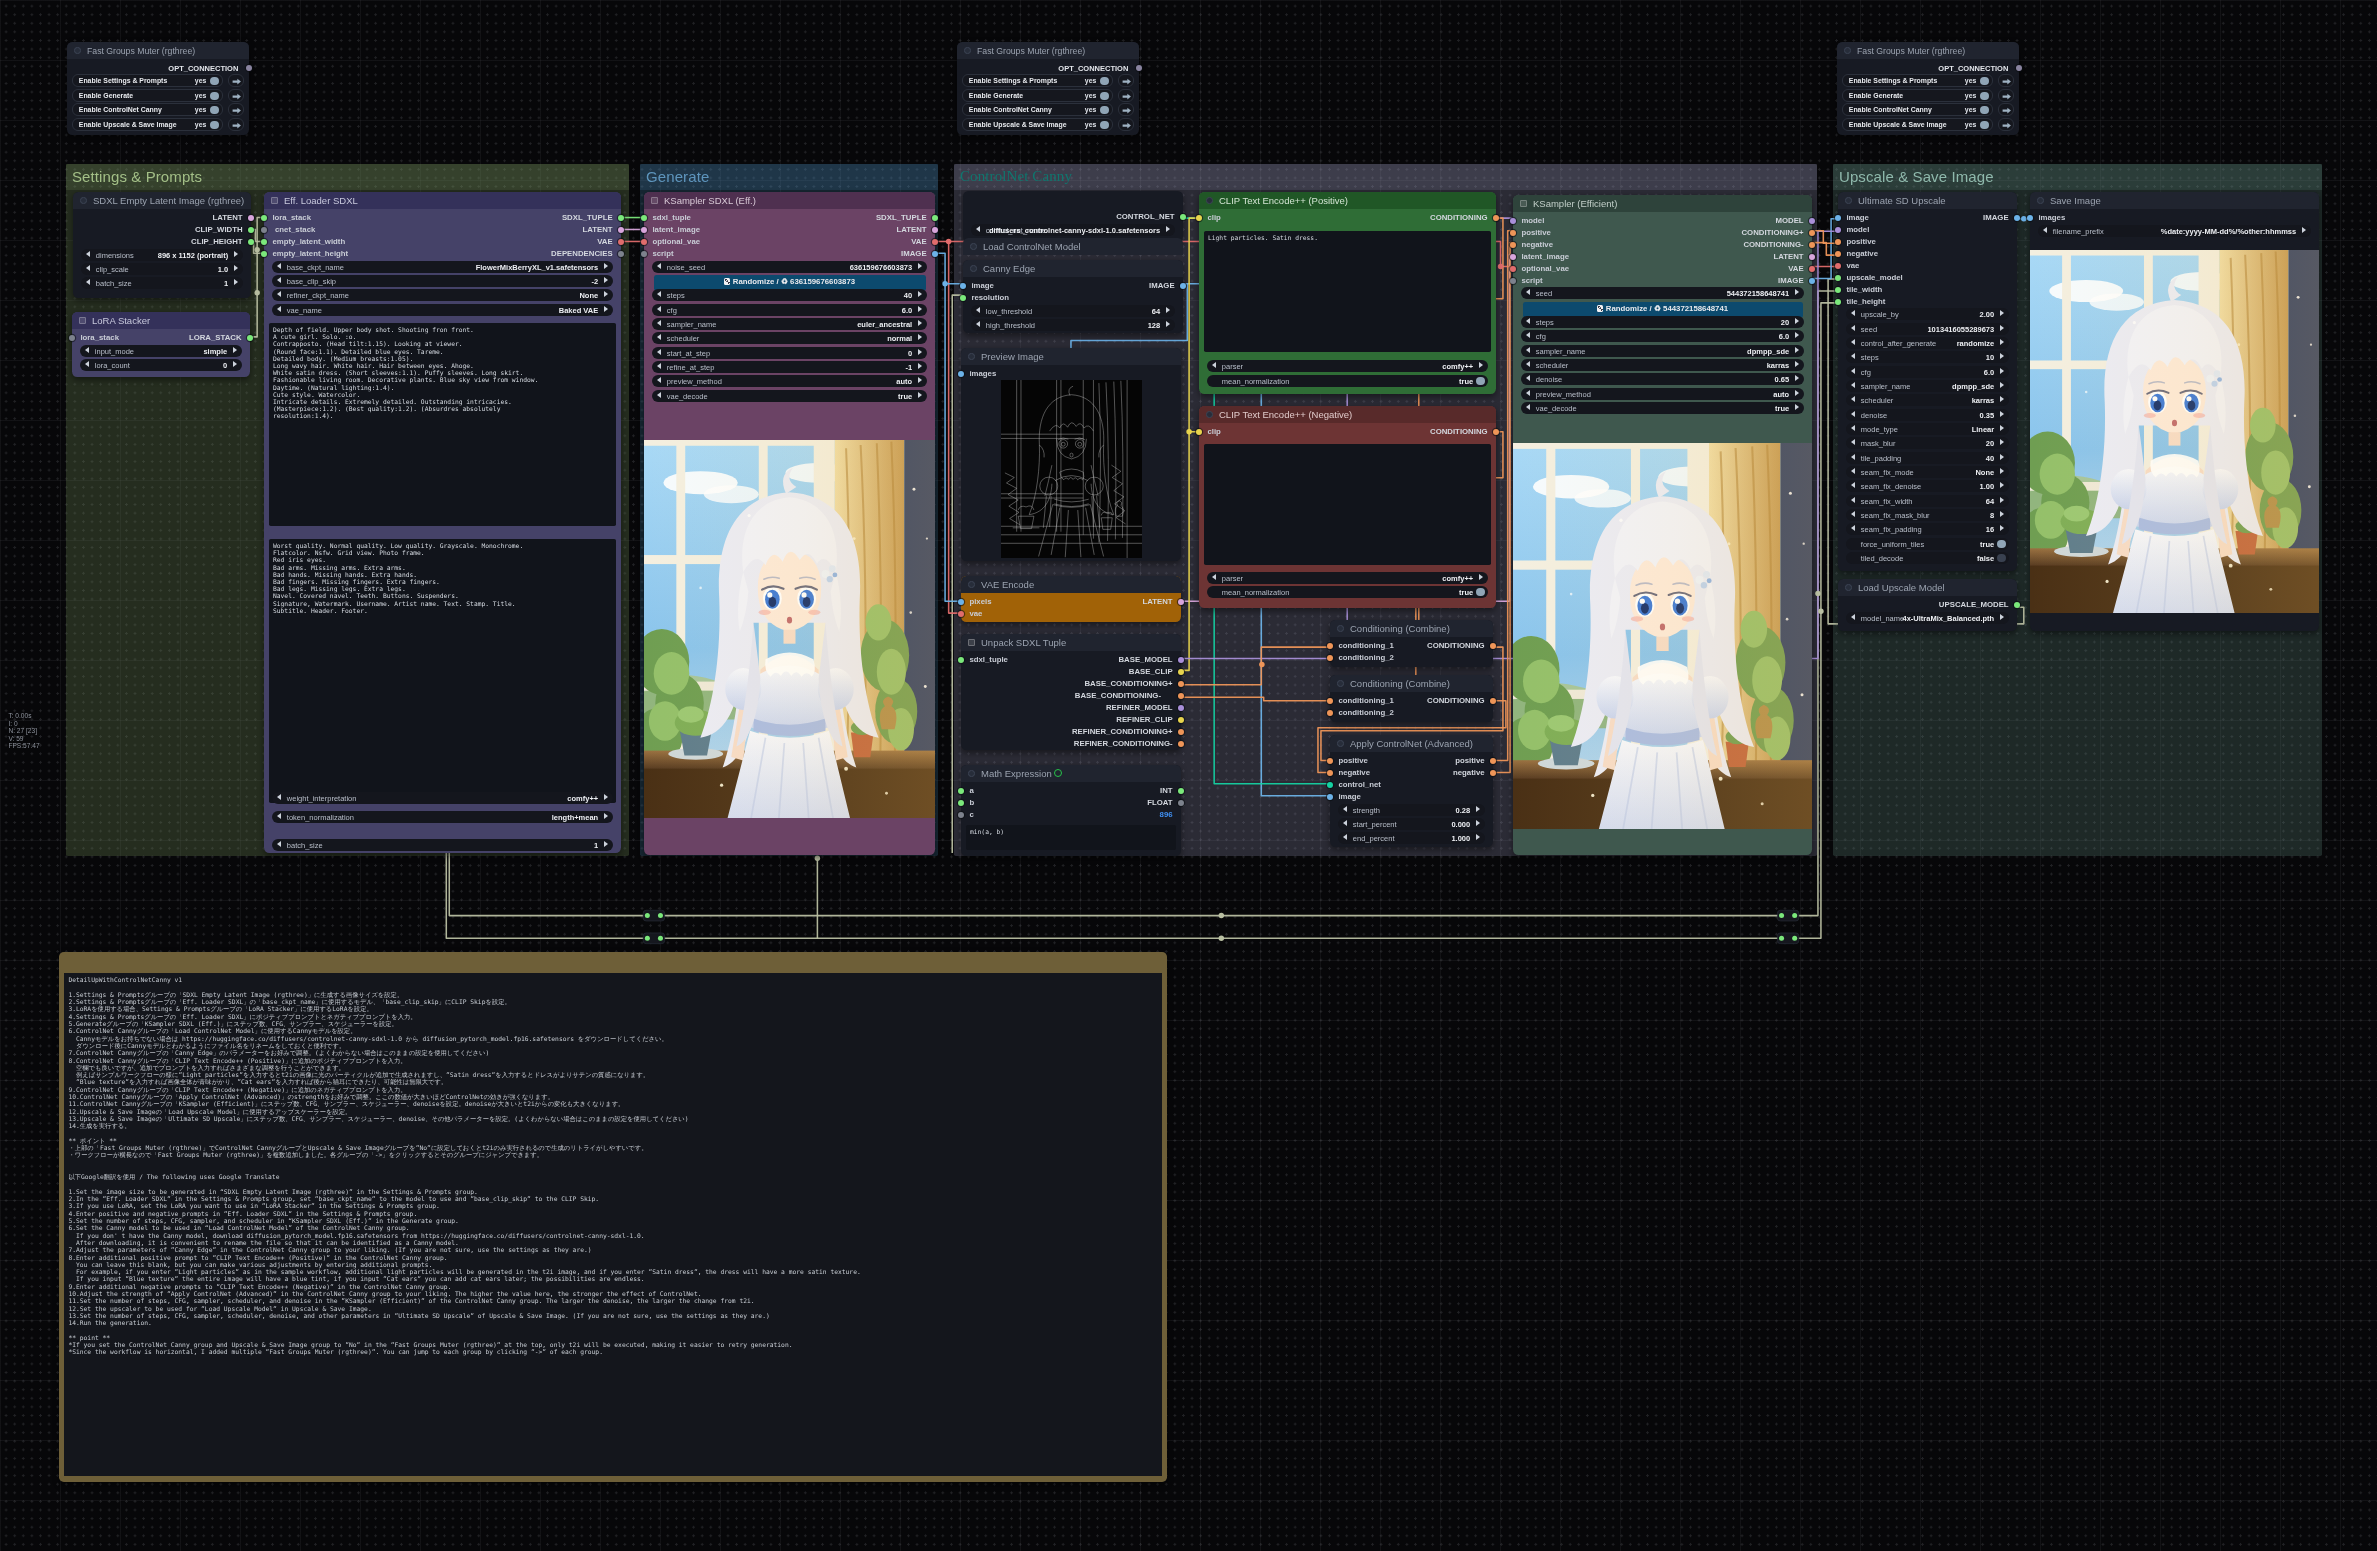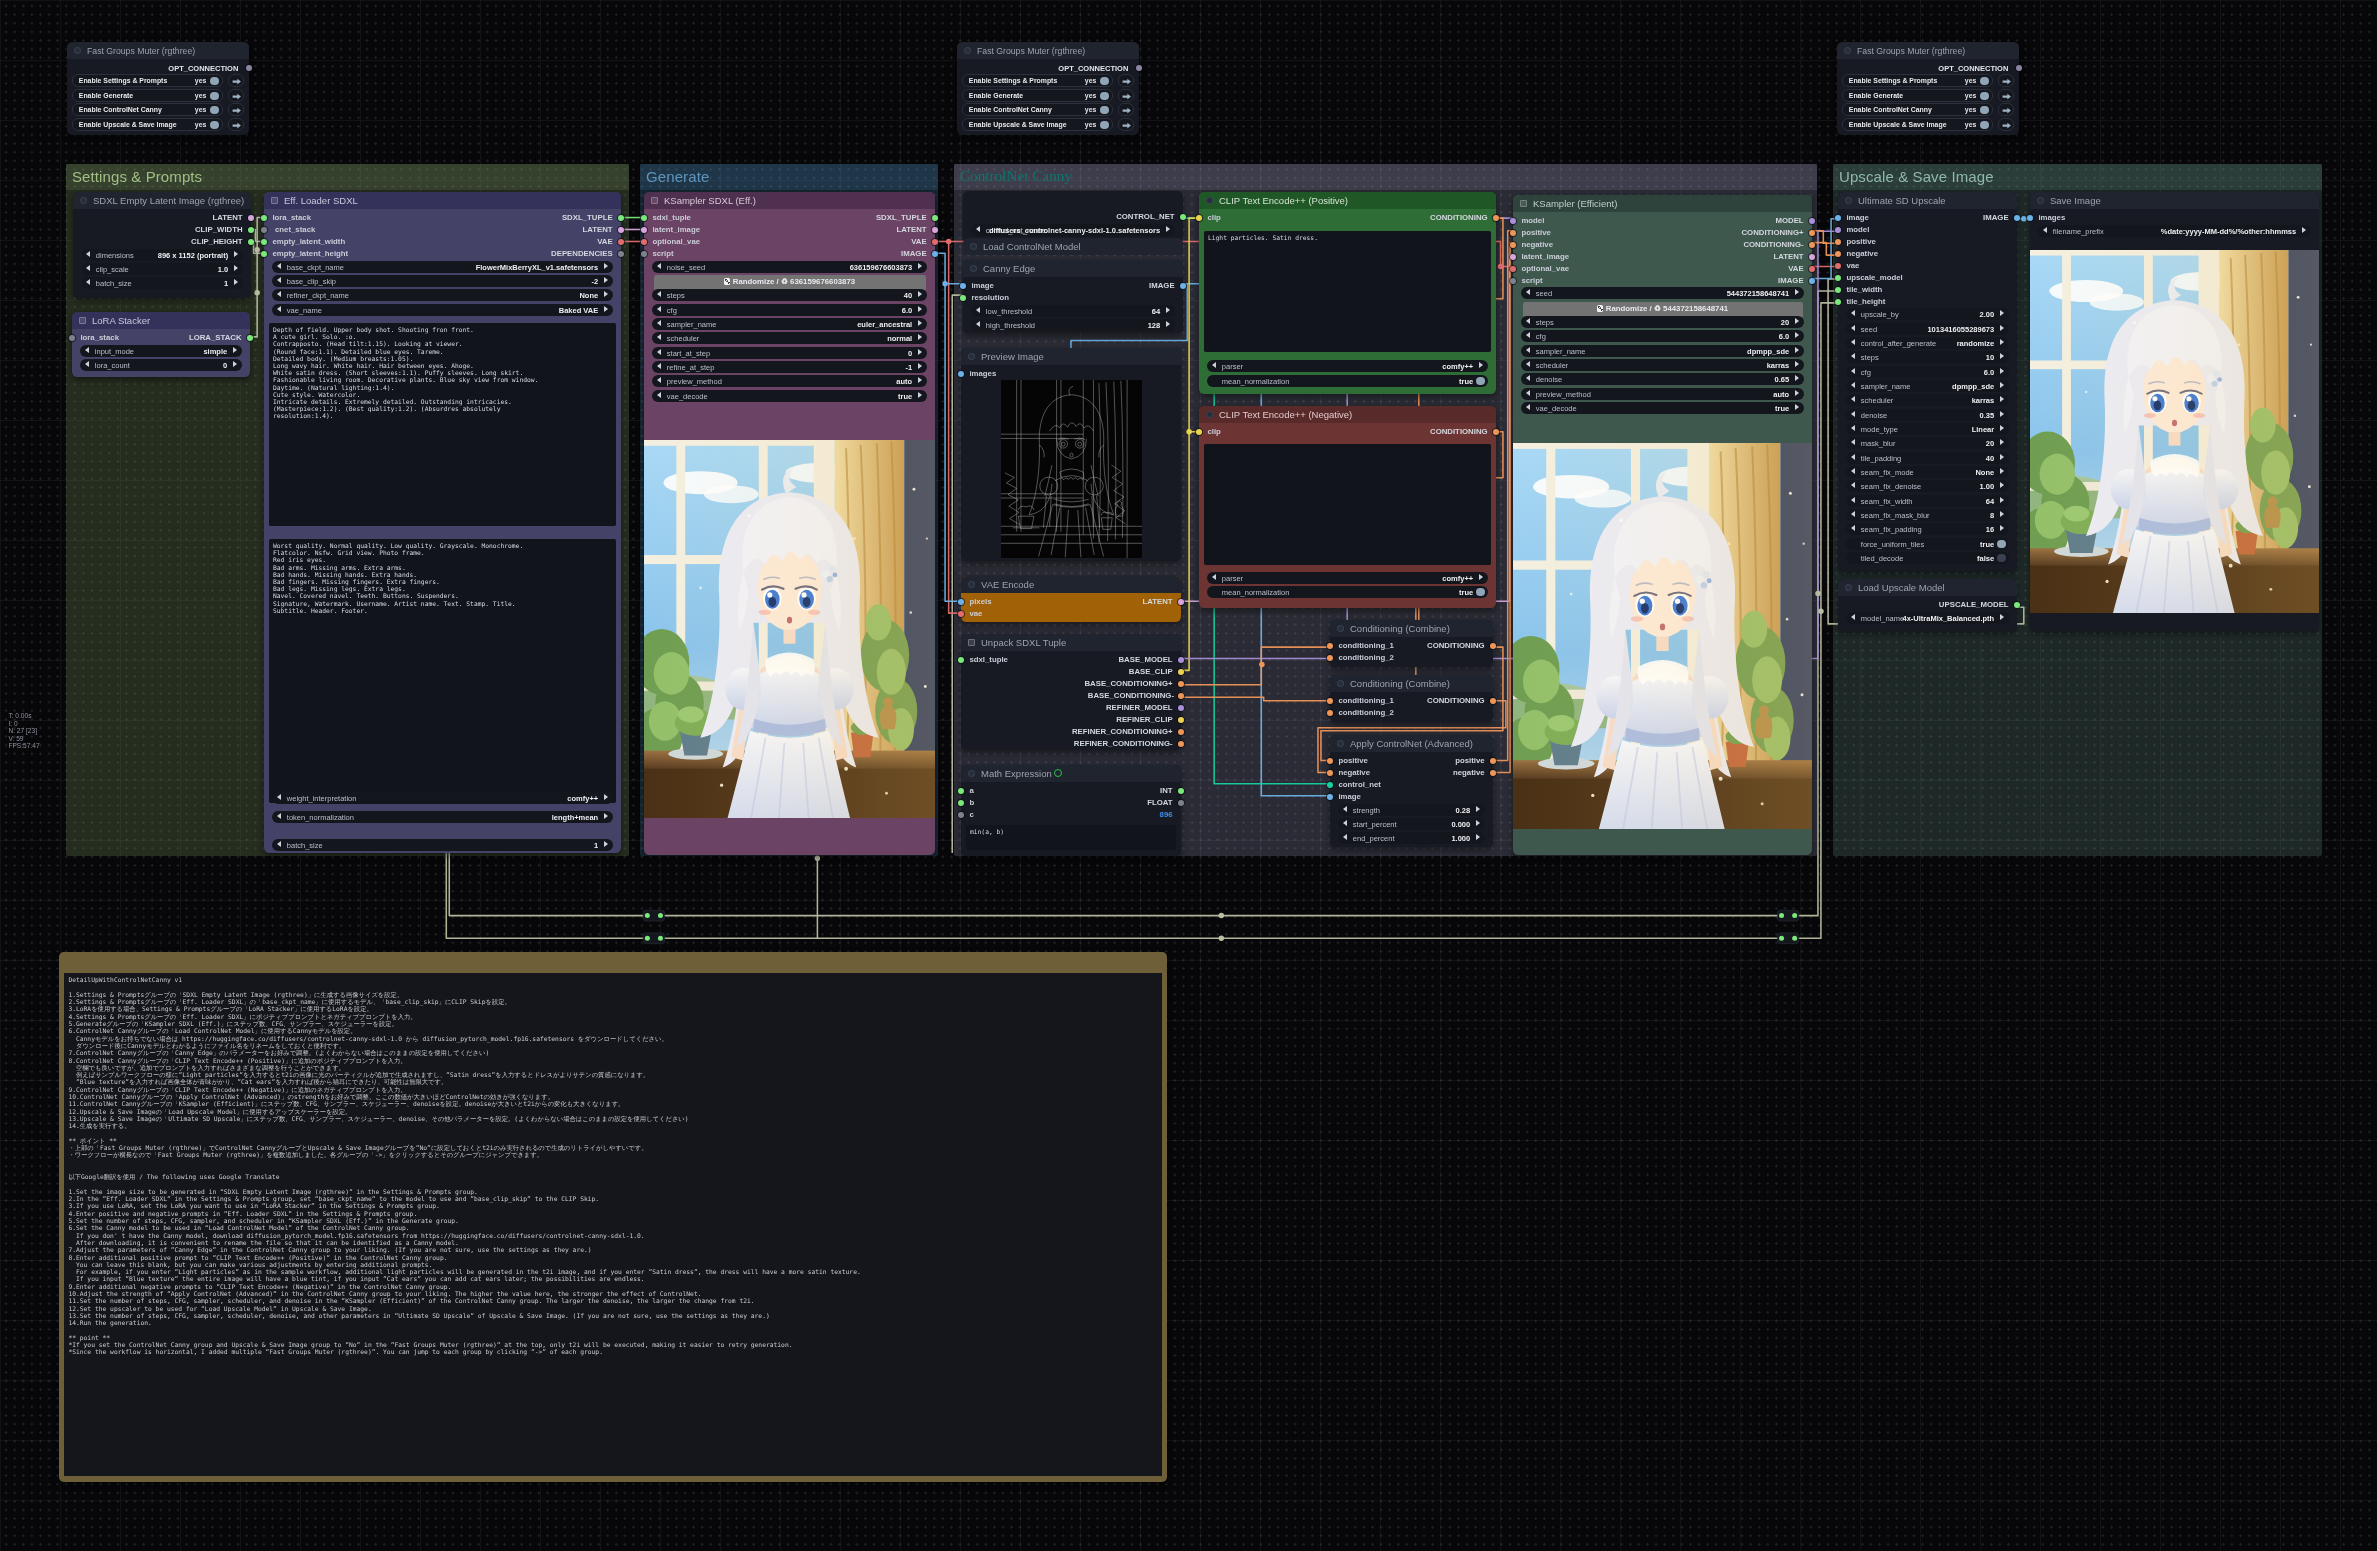--- a/index.html
+++ b/index.html
@@ -23,21 +23,21 @@
   .iorow{position:absolute;left:0;right:0;height:12px;}
   .pdot{position:absolute;top:3px;width:6px;height:6px;border-radius:50%;box-shadow:0 0 0 1.2px rgba(10,12,16,.55);}
   .plabel{position:absolute;top:1.2px;font-size:7.8px;font-weight:600;color:#d3d7de;white-space:nowrap;}
   .pill{position:absolute;left:7.8px;right:7.8px;height:12px;border-radius:6px;background:#14161d;}
   .pill .wlabel{position:absolute;left:15px;top:1.8px;font-size:7.5px;color:#b9bfca;white-space:nowrap;}
   .pill .wvalue{position:absolute;right:15px;top:1.8px;font-size:7.5px;font-weight:700;color:#edeff3;white-space:nowrap;}
   .pill .arr{position:absolute;top:2.4px;width:0;height:0;border-top:3.6px solid transparent;border-bottom:3.6px solid transparent;}
   .arr.l{left:5.4px;border-right:4.8px solid #cdd3dc;}
   .arr.r{right:5.4px;border-left:4.8px solid #cdd3dc;}
   .pill .tgl{position:absolute;right:3.6px;top:1.8px;width:8.4px;height:8.4px;border-radius:50%;}
-  .btnw{position:absolute;left:9.5px;right:9.5px;height:16px;border-radius:2.4px;background:#737373;text-align:center;}
+  .btnw{position:absolute;left:9.5px;right:9.5px;height:16px;border-radius:2.4px;background:#0c4a6e;text-align:center;}
   .btnw span{font-size:7.8px;font-weight:700;color:#e8eaee;line-height:12px;}
   .dice{display:inline-block;width:6.6px;height:6.6px;background:#f2f2f4;border-radius:1.5px;margin:0 2.4px -0.6px 0;
      background-image:radial-gradient(circle at 1.8px 1.8px,#3a3a46 0.8px,transparent 0.9px),radial-gradient(circle at 4.8px 4.8px,#3a3a46 0.8px,transparent 0.9px),radial-gradient(circle at 3.3px 3.3px,#3a3a46 0.8px,transparent 0.9px);}
   .tarea{position:absolute;left:4.8px;right:4.8px;background:#11141b;border-radius:1.8px;color:#d6dbe2;
      font-family:"DejaVu Sans Mono",monospace;font-size:6.3px;line-height:7.2px;white-space:pre-wrap;
      padding:3px 4.2px;box-sizing:border-box;overflow:hidden;}
   .nimg{position:absolute;overflow:hidden;}
   .nimg svg{display:block;width:100%;height:100%;}
   .muter-pill{position:absolute;height:12.5px;border-radius:6px;background:#15171e;border:0.6px solid #2b303b;box-sizing:border-box;}
   .muter-pill .ml{position:absolute;left:6px;top:1.5px;font-size:6.9px;font-weight:700;color:#e9ebef;white-space:nowrap;}
@@ -476,21 +476,21 @@
       <div class="iorow" style="top: 32px;">
         <span class="pdot" style="right: -3px; background: rgb(232, 212, 77);"></span>
         <span class="plabel" style="right: 8.4px;">BASE_CLIP</span>
       </div>
       <div class="iorow" style="top: 44px;">
         <span class="pdot" style="right: -3px; background: rgb(238, 149, 88);"></span>
         <span class="plabel" style="right: 8.4px;">BASE_CONDITIONING+</span>
       </div>
       <div class="iorow" style="top: 56px;">
         <span class="pdot" style="right: -3px; background: rgb(238, 149, 88);"></span>
-        <span class="plabel" style="right: 7px;">BASE_CONDITIONING-</span>
+        <span class="plabel" style="right: 20px;">BASE_CONDITIONING-</span>
       </div>
       <div class="iorow" style="top: 68px;">
         <span class="pdot" style="right: -3px; background: rgb(169, 143, 217);"></span>
         <span class="plabel" style="right: 8.4px;">REFINER_MODEL</span>
       </div>
       <div class="iorow" style="top: 80px;">
         <span class="pdot" style="right: -3px; background: rgb(232, 212, 77);"></span>
         <span class="plabel" style="right: 8.4px;">REFINER_CLIP</span>
       </div>
       <div class="iorow" style="top: 92px;">

